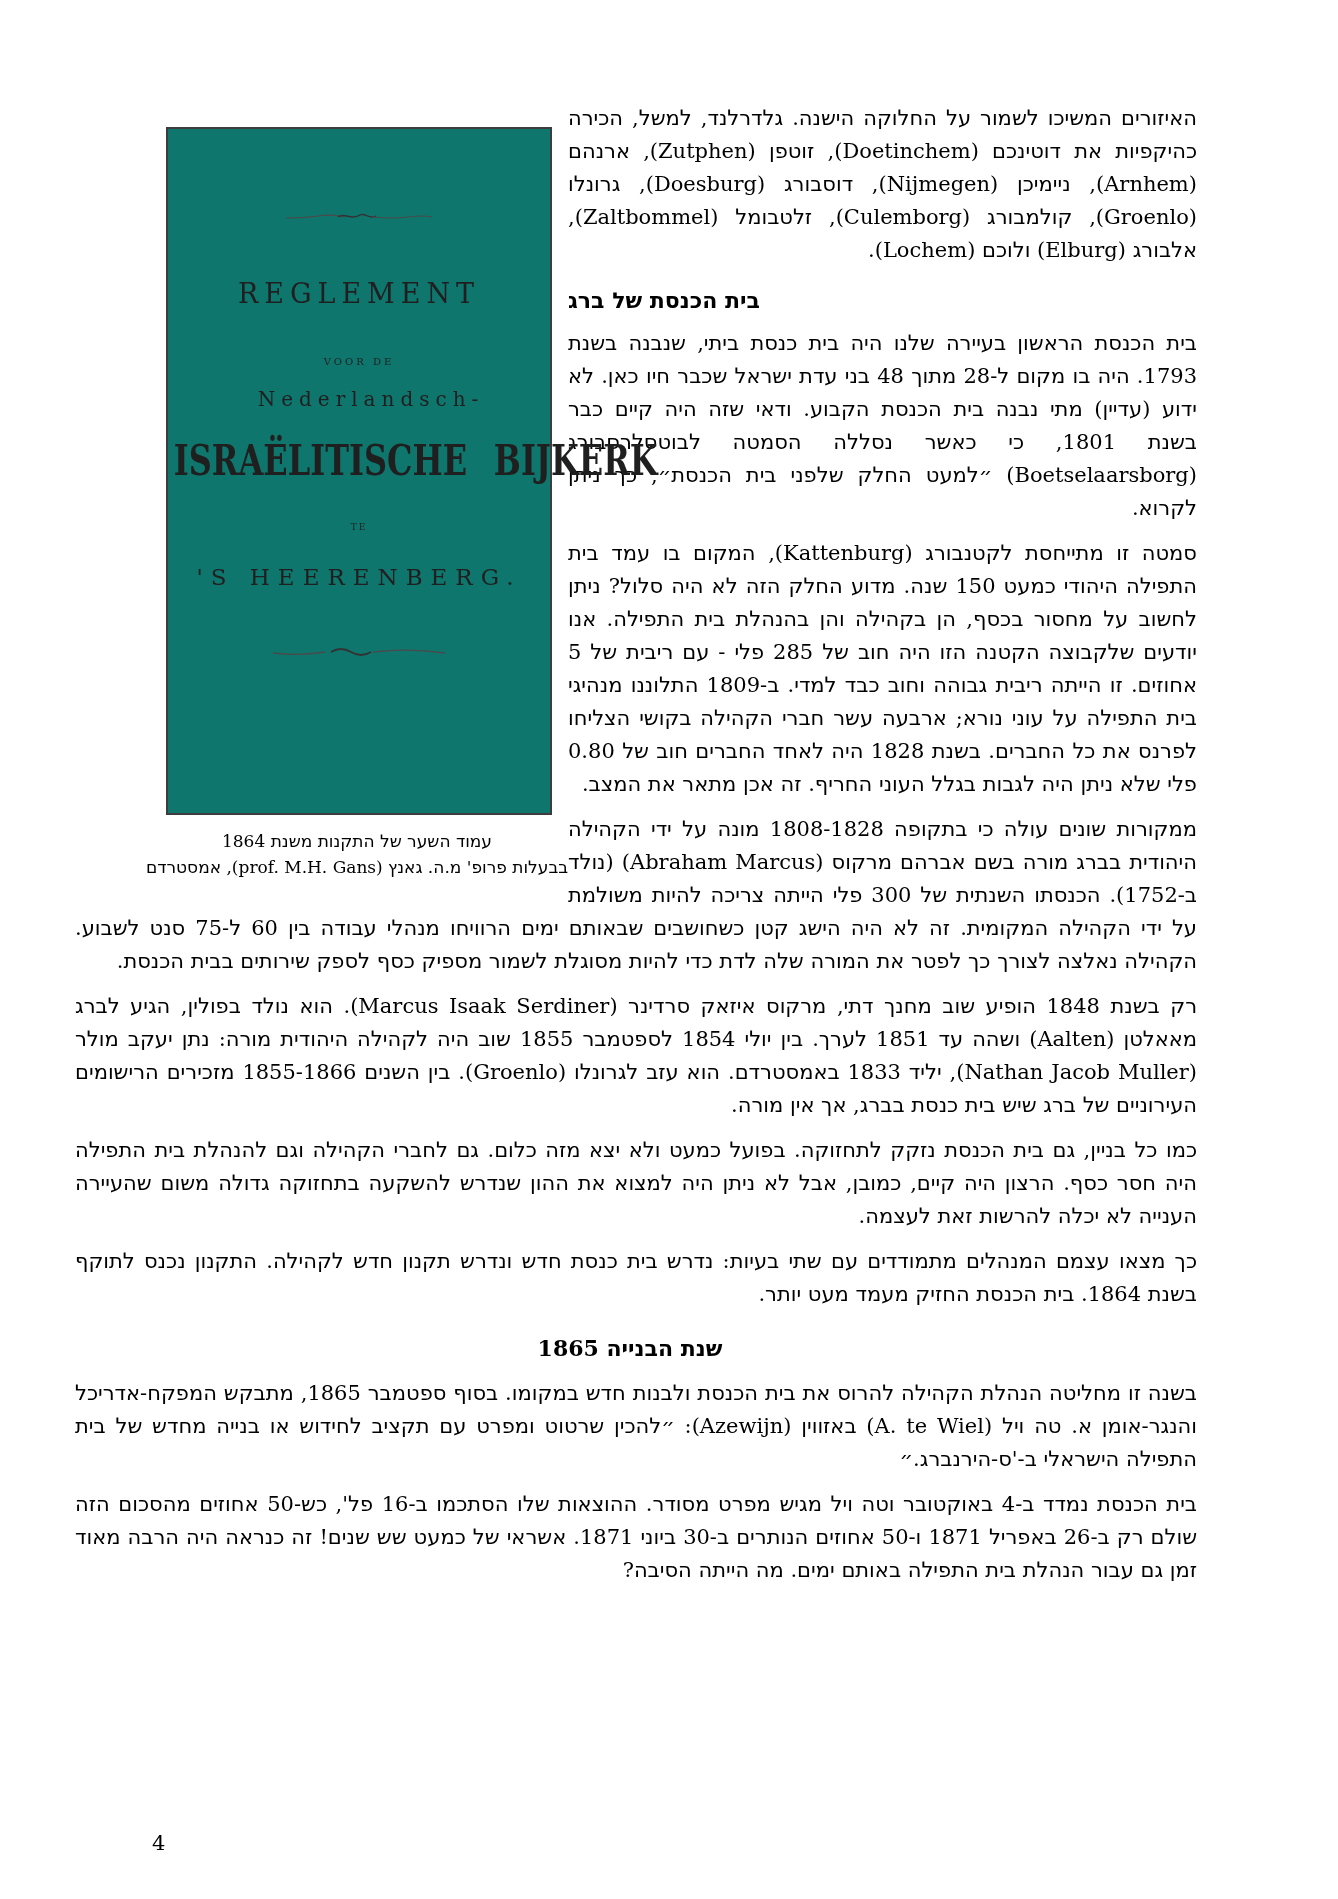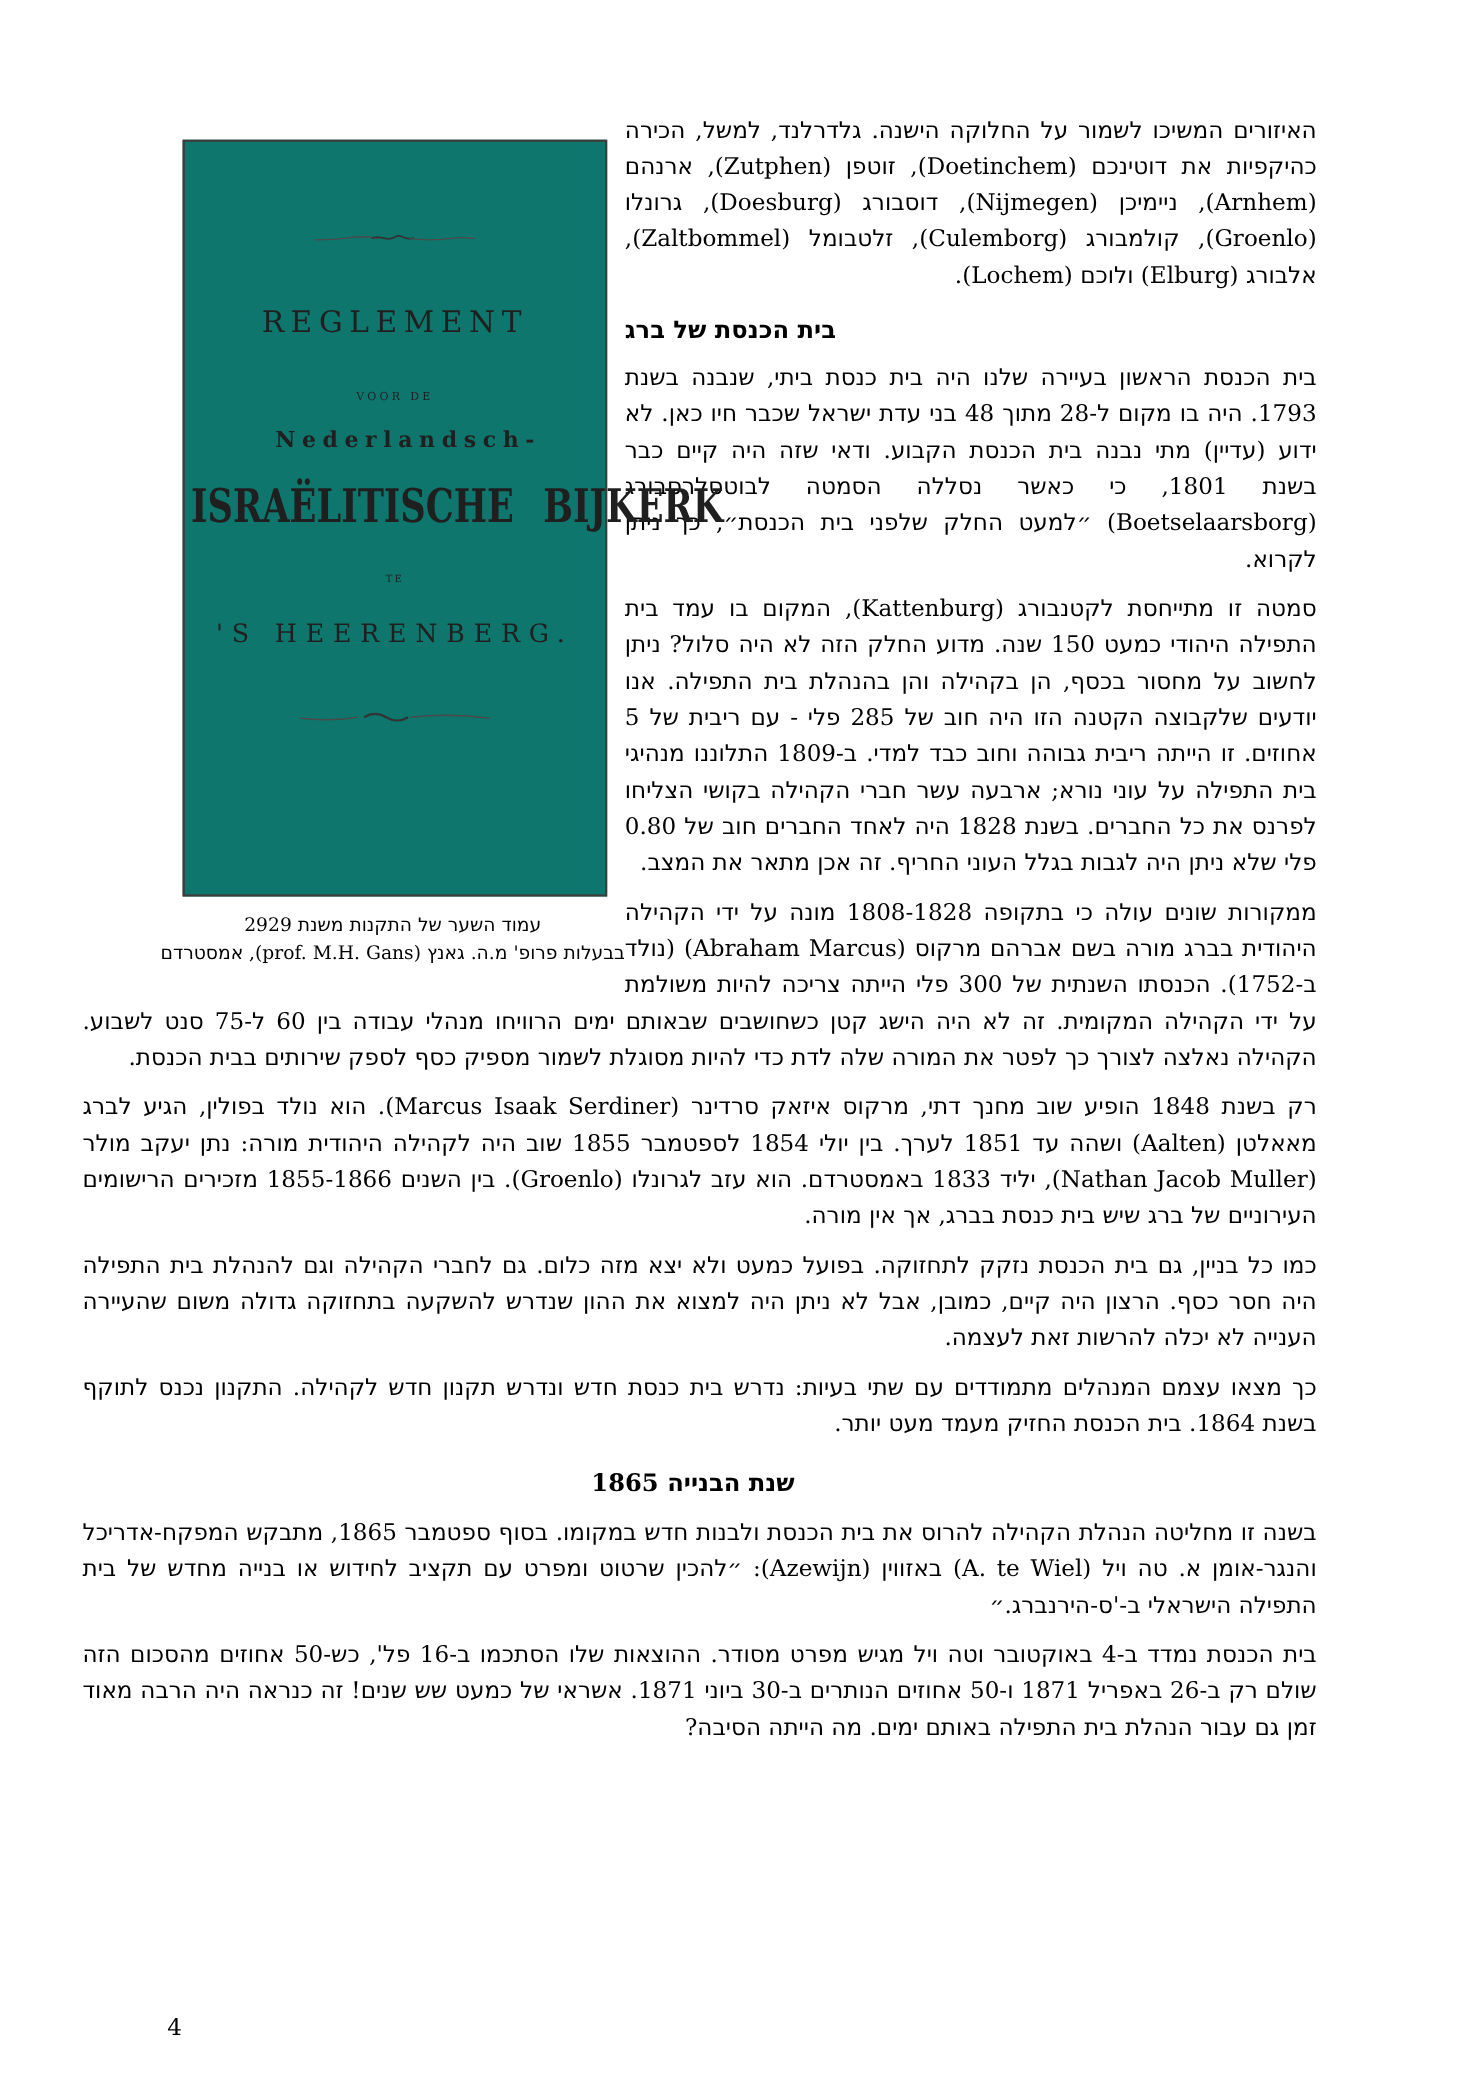--- a/index.html
+++ b/index.html
@@ -51,21 +51,21 @@
   }
   .scan .cov{
     position:absolute;left:0;right:0;
     text-align:center;
     white-space:nowrap;
     color:#1f1f1f;
   }
   .cov-flourish-top{top:72px;}
   .cov-reglement{top:148px;font-size:27px;letter-spacing:6px;color:#2b2b2b;}
   .cov-voorde{top:216px;font-size:10px;letter-spacing:3px;color:#555;}
-  .cov-nederlandsch{top:254px;font-size:20px;font-weight:bold;letter-spacing:6px;color:#111;margin-left:24px;}
+  .cov-nederlandsch{top:254px;font-size:20px;font-weight:normal;letter-spacing:6px;color:#111;margin-left:24px;}
   .cov-bijkerk{top:310px;font-size:33px;font-weight:bold;letter-spacing:0px;word-spacing:16px;color:#000;transform:scale(0.97,1.28);transform-origin:center top;}
   .cov-te{top:382px;font-size:9px;letter-spacing:2px;color:#666;}
   .cov-heerenberg{top:432px;font-size:23px;letter-spacing:8px;color:#222;}
   .cov-flourish-bottom{top:508px;}
   figcaption{
     direction:rtl;
     width:440px;
     margin:13px 0 0 74px;
     text-align:center;
     font-size:17px;
@@ -103,21 +103,21 @@
         <div class="cov cov-heerenberg">'S HEERENBERG.</div>
         <div class="cov cov-flourish-bottom">
           <svg width="180" height="16" viewBox="0 0 180 16">
             <path d="M4 9 Q 30 12 56 8" stroke="#4a4a4a" fill="none" stroke-width="1.3"></path>
             <path d="M62 8 q 10 -6 20 0 q 10 6 20 0" stroke="#333" fill="none" stroke-width="2"></path>
             <path d="M104 8 Q 140 4 176 9" stroke="#4a4a4a" fill="none" stroke-width="1.3"></path>
           </svg>
         </div>
       </div>
       <figcaption>
-        <div>עמוד השער של התקנות משנת 2929</div>
+        <div>עמוד השער של התקנות משנת 1864</div>
         <div>בבעלות פרופ' מ.ה. גאנץ (prof. M.H. Gans), אמסטרדם</div>
       </figcaption>
     </figure>
 
     <p>האיזורים המשיכו לשמור על החלוקה הישנה. גלדרלנד, למשל, הכירה כהיקפיות את דוטינכם (Doetinchem), זוטפן (Zutphen), ארנהם (Arnhem), ניימיכן (Nijmegen), דוסבורג (Doesburg), גרונלו (Groenlo), קולמבורג (Culemborg), זלטבומל (Zaltbommel), אלבורג (Elburg) ולוכם (Lochem).</p>
     <h2 class="sec1">בית הכנסת של ברג</h2>
     <p>בית הכנסת הראשון בעיירה שלנו היה בית כנסת ביתי, שנבנה בשנת 1793. היה בו מקום ל-28 מתוך 48 בני עדת ישראל שכבר חיו כאן. לא ידוע (עדיין) מתי נבנה בית הכנסת הקבוע. ודאי שזה היה קיים כבר בשנת 1801, כי כאשר נסללה הסמטה לבוטסלרסבורג (Boetselaarsborg) ״למעט החלק שלפני בית הכנסת״, כך ניתן לקרוא.</p>
     <p>סמטה זו מתייחסת לקטנבורג (Kattenburg), המקום בו עמד בית התפילה היהודי כמעט 150 שנה. מדוע החלק הזה לא היה סלול? ניתן לחשוב על מחסור בכסף, הן בקהילה והן בהנהלת בית התפילה. אנו יודעים שלקבוצה הקטנה הזו היה חוב של 285 פלי - עם ריבית של 5 אחוזים. זו הייתה ריבית גבוהה וחוב כבד למדי. ב-1809 התלוננו מנהיגי בית התפילה על עוני נורא; ארבעה עשר חברי הקהילה בקושי הצליחו לפרנס את כל החברים. בשנת 1828 היה לאחד החברים חוב של 0.80 פלי שלא ניתן היה לגבות בגלל העוני החריף. זה אכן מתאר את המצב.</p>
     <p>ממקורות שונים עולה כי בתקופה 1808-1828 מונה על ידי הקהילה היהודית בברג מורה בשם אברהם מרקוס (Abraham Marcus) (נולד ב-1752). הכנסתו השנתית של 300 פלי הייתה צריכה להיות משולמת על ידי הקהילה המקומית. זה לא היה הישג קטן כשחושבים שבאותם ימים הרוויחו מנהלי עבודה בין 60 ל-75 סנט לשבוע. הקהילה נאלצה לצורך כך לפטר את המורה שלה לדת כדי להיות מסוגלת לשמור מספיק כסף לספק שירותים בבית הכנסת.</p>
     <p>רק בשנת 1848 הופיע שוב מחנך דתי, מרקוס איזאק סרדינר (Marcus Isaak Serdiner). הוא נולד בפולין, הגיע לברג מאאלטן (Aalten) ושהה עד 1851 לערך. בין יולי 1854 לספטמבר 1855 שוב היה לקהילה היהודית מורה: נתן יעקב מולר (Nathan Jacob Muller), יליד 1833 באמסטרדם. הוא עזב לגרונלו (Groenlo). בין השנים 1855-1866 מזכירים הרישומים העירוניים של ברג שיש בית כנסת בברג, אך אין מורה.</p>

